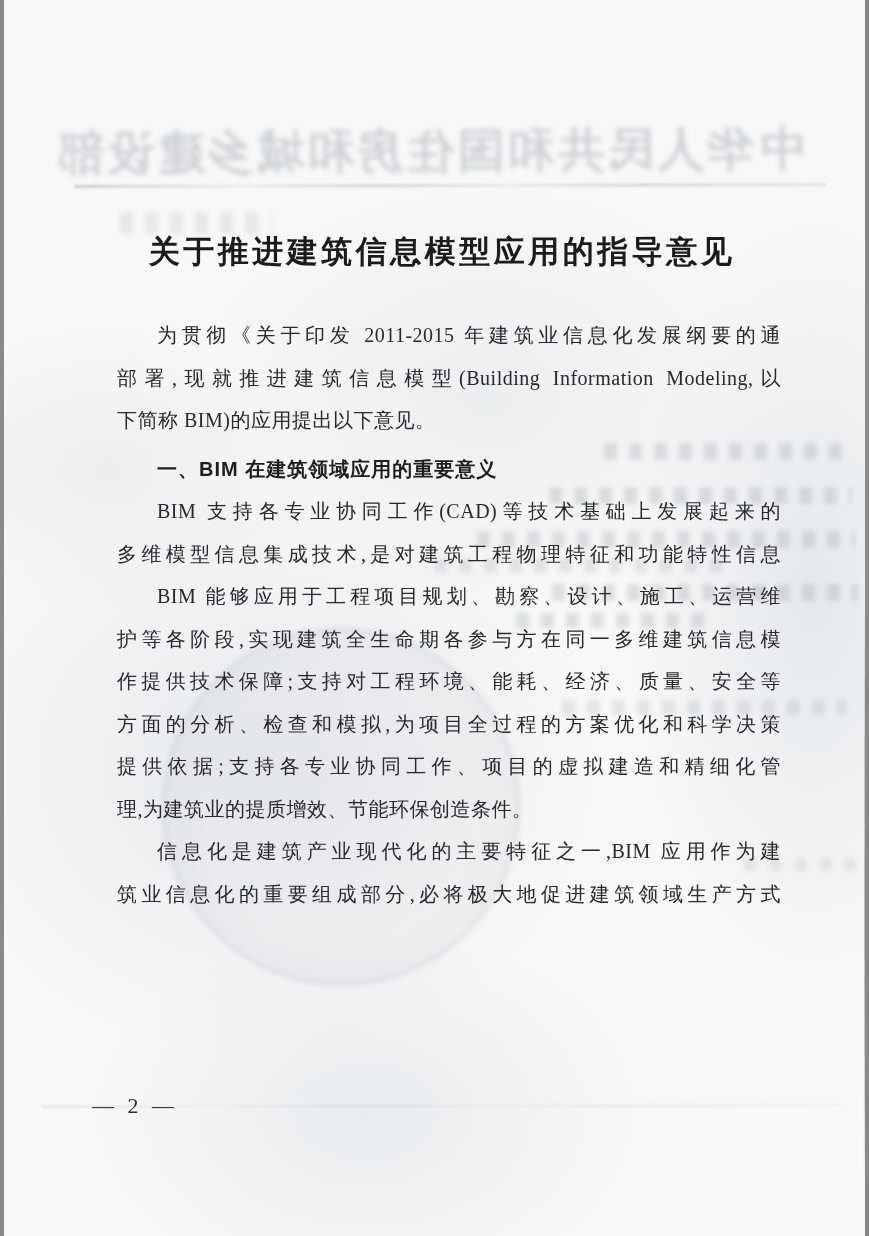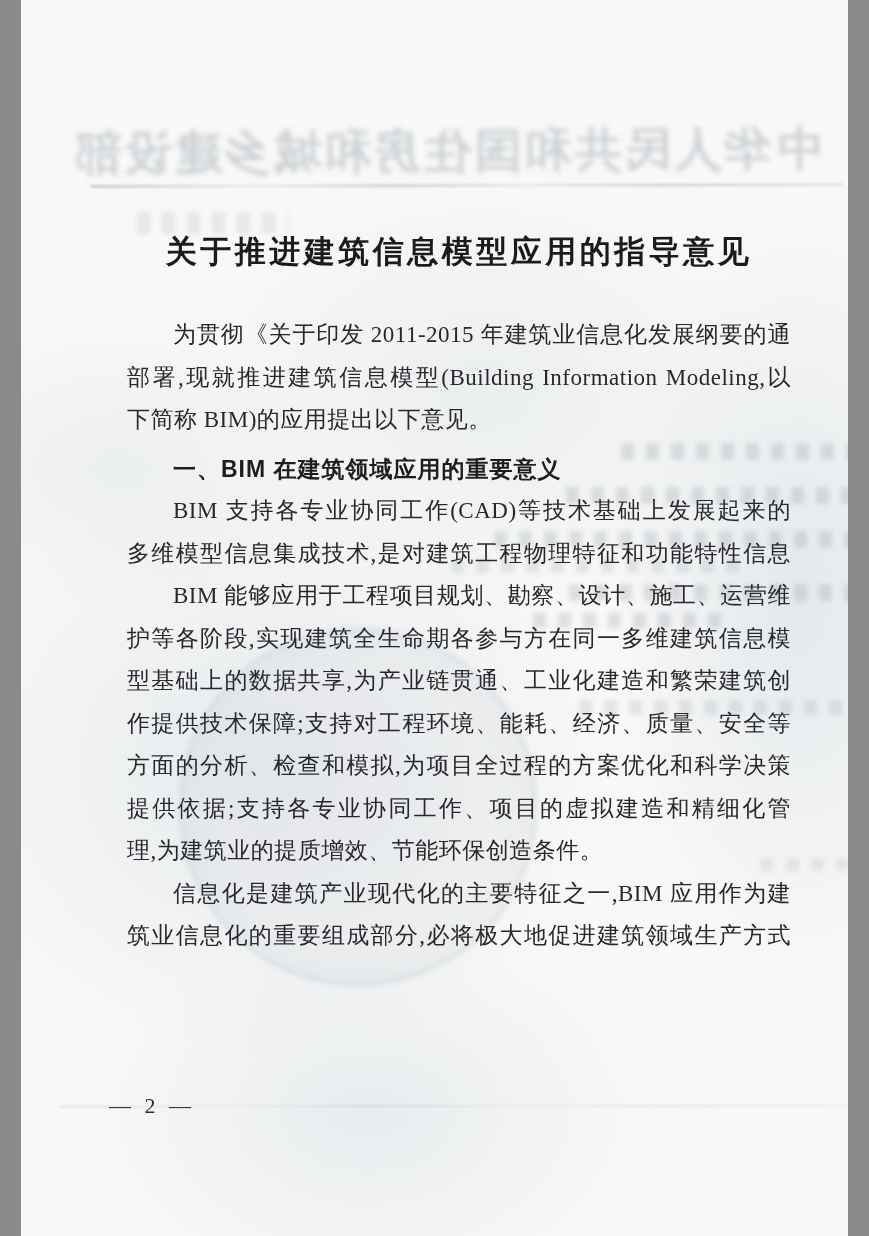--- a/index.html
+++ b/index.html
@@ -9,20 +9,21 @@
     margin:0 auto;
     overflow:hidden;
     font-family:"Liberation Serif","DejaVu Serif",serif;
     background:
       radial-gradient(ellipse 480px 420px at 30% 62%, rgba(203,211,221,0.38), transparent 70%),
       radial-gradient(ellipse 260px 520px at 94% 48%, rgba(203,211,221,0.42), transparent 72%),
       radial-gradient(ellipse 420px 300px at 56% 32%, rgba(208,215,223,0.30), transparent 70%),
       radial-gradient(ellipse 380px 260px at 42% 90%, rgba(203,211,221,0.33), transparent 72%),
       radial-gradient(ellipse 300px 200px at 12% 38%, rgba(206,213,221,0.28), transparent 72%),
       #f7f8f7;
+    padding-left: 34px;
   }
   
   .bleed-header{
     position:absolute;left:95px;top:108px;width:660px;height:86px;
     display:flex;align-items:center;justify-content:center;
     transform:scaleX(-1) rotate(0.4deg);
     filter:blur(2.5px);
     color:rgba(125,134,150,0.34);
     font-weight:bold;font-size:47px;letter-spacing:3px;white-space:nowrap;
   }
@@ -63,22 +64,22 @@
   #g8{left:740px;top:858px;width:112px;height:13px;opacity:.3;}
   
   .title{
     position:absolute;left:103px;top:231px;width:670px;
     text-align:center;font-weight:bold;
     font-size:31px;letter-spacing:3.5px;
     color:#1b1b1e;
     font-family:"Liberation Sans","DejaVu Sans",sans-serif;
   }
   .content{
-    position:absolute;left:106px;top:314px;width:664px;
-    font-size:23px;color:#28282c;letter-spacing:.5px;
+    position:absolute;left:113px;top:314px;width:664px;
+    font-size:20px;color:#28282c;letter-spacing:.5px;
   }
   .line{height:42.5px;line-height:42.5px;white-space:nowrap;}
   .jl{text-align:justify;text-align-last:justify;white-space:normal;}
   .indent{text-indent:2em;}
   .heading{font-weight:bold;color:#1d1d20;margin-top:6px;
     font-family:"Liberation Sans","DejaVu Sans",sans-serif;letter-spacing:1px;}
   .sp2{margin-top:0;}
   .page-number{
     position:absolute;left:88px;top:1093px;
     font-size:22px;color:#2c2c30;letter-spacing:4px;
@@ -116,21 +117,20 @@
     <div class="line jl">部署,现就推进建筑信息模型(Building Information Modeling,以</div>
     <div class="line">下简称 BIM)的应用提出以下意见。</div>
 
     <div class="line heading indent">一、BIM 在建筑领域应用的重要意义</div>
 
     <div class="line jl indent">BIM 支持各专业协同工作(CAD)等技术基础上发展起来的</div>
     <div class="line jl">多维模型信息集成技术,是对建筑工程物理特征和功能特性信息</div>
 
     <div class="line jl indent sp2">BIM 能够应用于工程项目规划、勘察、设计、施工、运营维</div>
     <div class="line jl">护等各阶段,实现建筑全生命期各参与方在同一多维建筑信息模</div>
-    <div class="line jl">型基础上的数据共享,为产业链贯通、工业化建造和繁荣建筑创</div>
     <div class="line jl">作提供技术保障;支持对工程环境、能耗、经济、质量、安全等</div>
     <div class="line jl">方面的分析、检查和模拟,为项目全过程的方案优化和科学决策</div>
     <div class="line jl">提供依据;支持各专业协同工作、项目的虚拟建造和精细化管</div>
     <div class="line">理,为建筑业的提质增效、节能环保创造条件。</div>
 
     <div class="line jl indent sp2">信息化是建筑产业现代化的主要特征之一,BIM 应用作为建</div>
     <div class="line jl">筑业信息化的重要组成部分,必将极大地促进建筑领域生产方式</div>
 
   </div>
 

